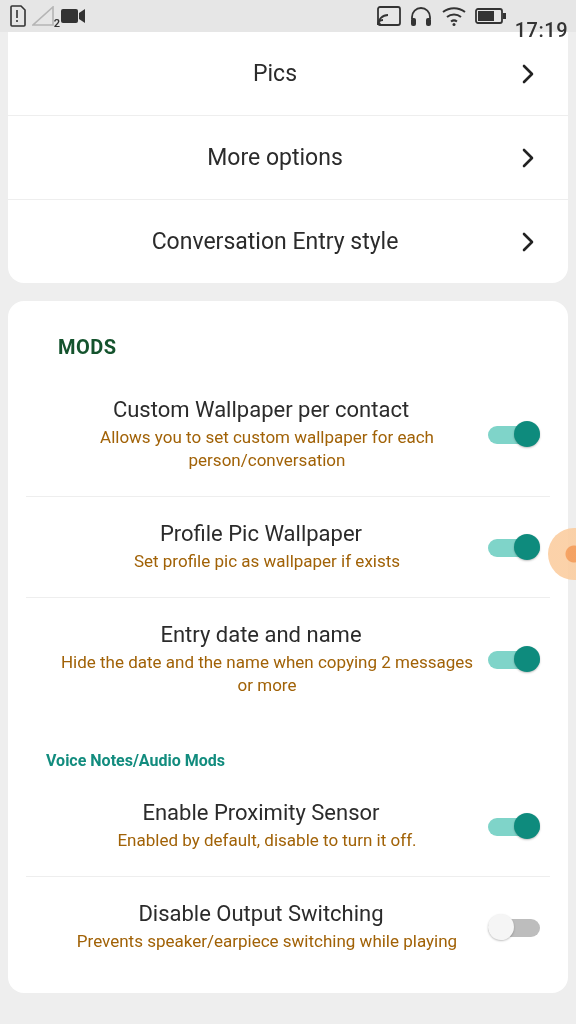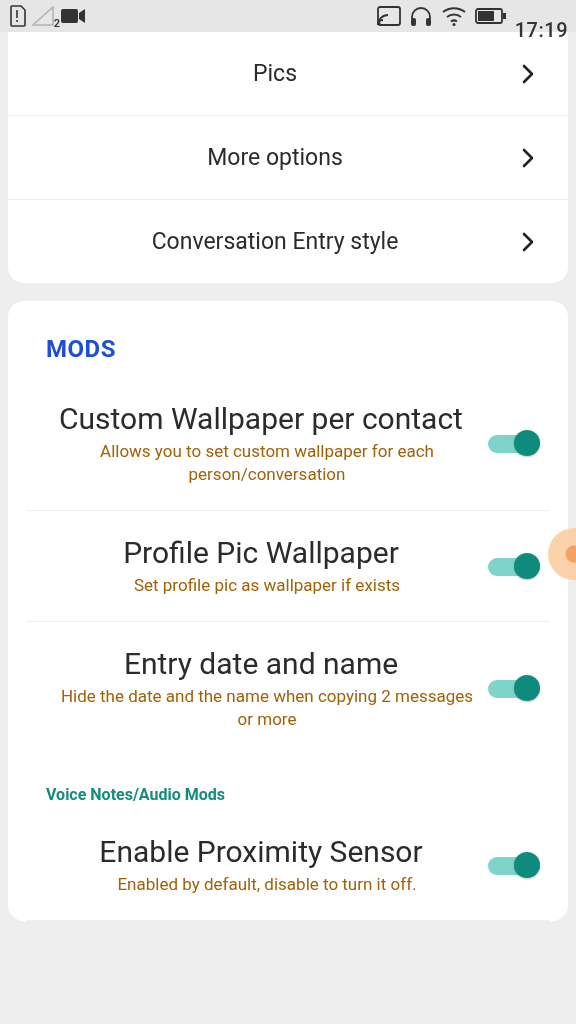--- a/index.html
+++ b/index.html
@@ -37,31 +37,32 @@
   .card.first { margin-top: 0; border-top-left-radius: 0; border-top-right-radius: 0; }
 
   .row {
     padding: 24px 22px 24px 38px;
     display: flex;
     align-items: center;
     text-align: center;
   }
   .row + .row { border-top: 1px solid #eee; }
   .row .texts { flex: 1; padding-right: 12px; }
-  .row .title { font-size: 30px; color: #2b2b2b; font-weight: 400; }
+  .row .title { font-size: 22px; color: #2b2b2b; font-weight: 400; }
   .row .sub { font-size: 17px; color: #a16207; margin-top: 4px; line-height: 1.35; margin-left: 12px; }
   .row.nav .title { font-size: 23px; }
   .row.nav { padding-top: 28px; padding-bottom: 28px; }
 
   .section-header {
     padding: 34px 38px 14px 38px;
-    font-size: 24px;
+    font-size: 20px;
     font-weight: 700;
-    color: #1d4ed8;
+    color: #14532d;
     letter-spacing: 0.5px;
+    margin-left: 12px;
   }
   .sub-header {
     padding: 30px 38px 6px 38px;
     font-size: 16px;
     font-weight: 700;
     color: #128c7e;
   }
 
   .chevron { width: 24px; height: 24px; flex: 0 0 auto; margin-right: 6px; }
 
@@ -235,15 +236,25 @@
       <div class="title">Enable Proximity Sensor</div>
       <div class="sub">Enabled by default, disable to turn it off.</div>
     </div>
     <div class="toggle on">
         <div class="track"></div>
         <div class="thumb"></div>
       </div>
   </div>
   <div class="divider"></div>
 
+  <div class="row" style="padding-bottom:40px;">
+    <div class="texts">
+      <div class="title">Disable Output Switching</div>
+      <div class="sub">Prevents speaker/earpiece switching while playing</div>
+    </div>
+    <div class="toggle off">
+        <div class="track"></div>
+        <div class="thumb"></div>
+      </div>
+  </div>
 </div>
 
 <div class="float-dot"></div>
 
 </body></html>

